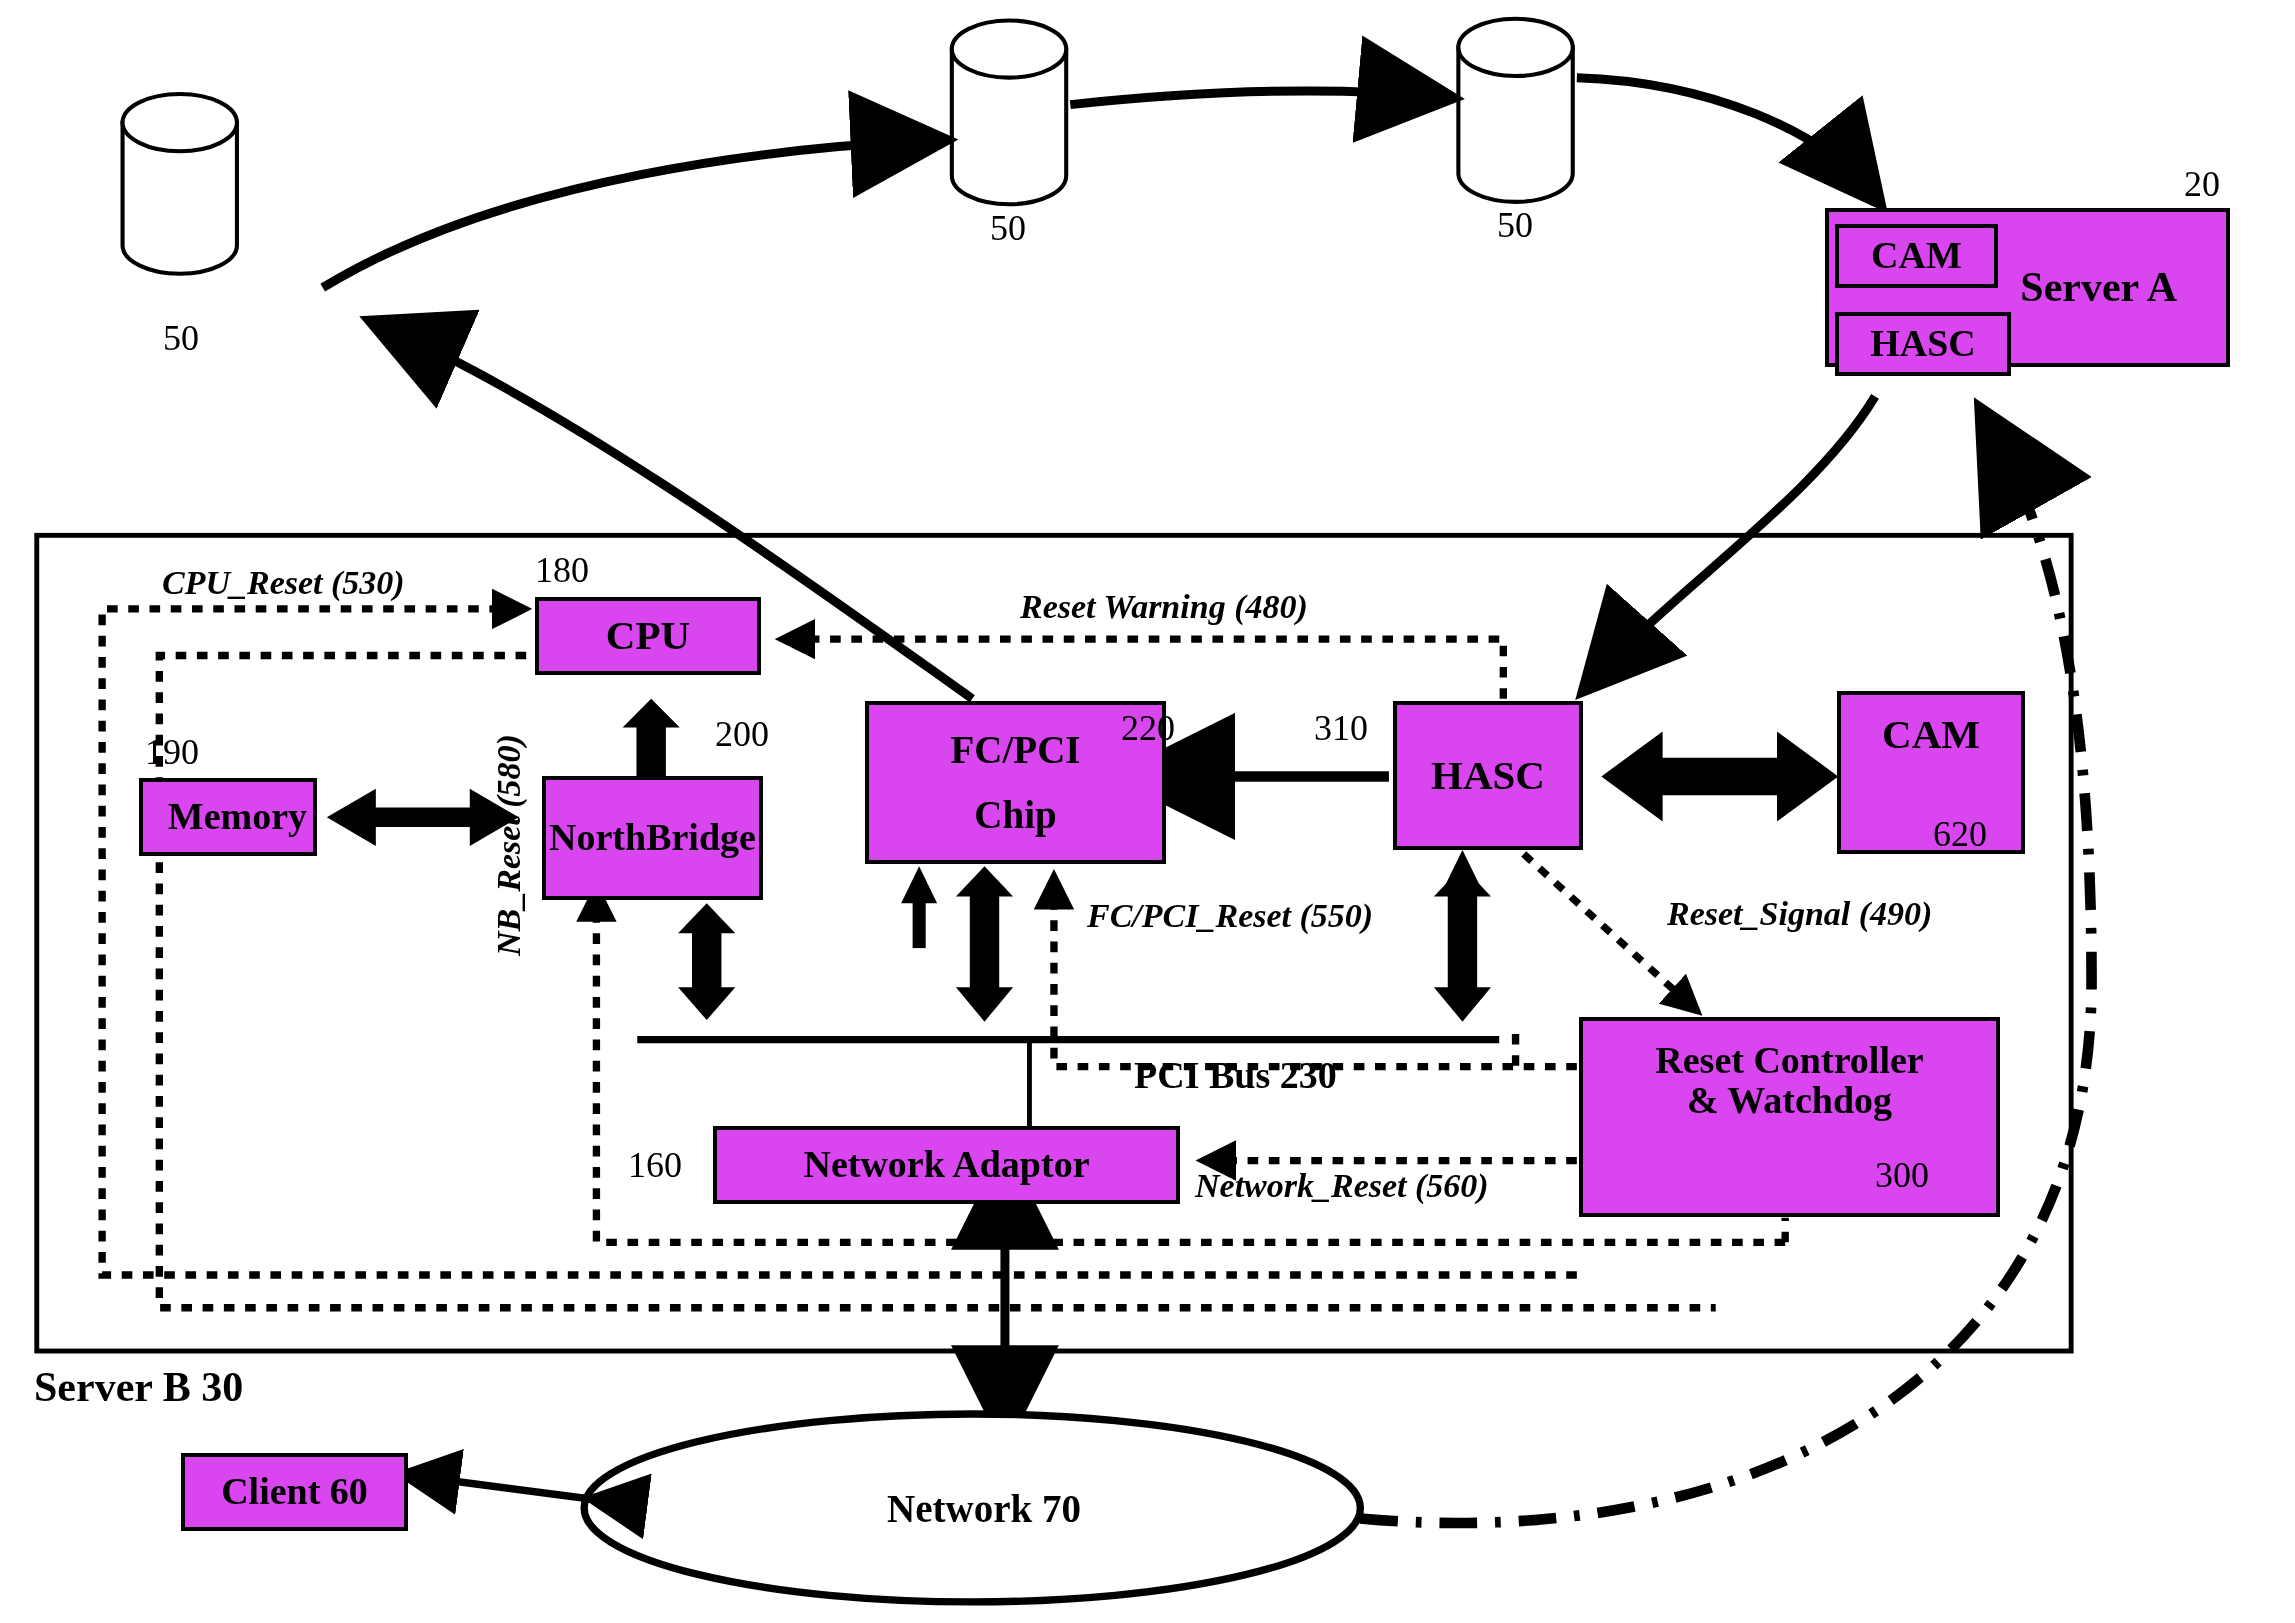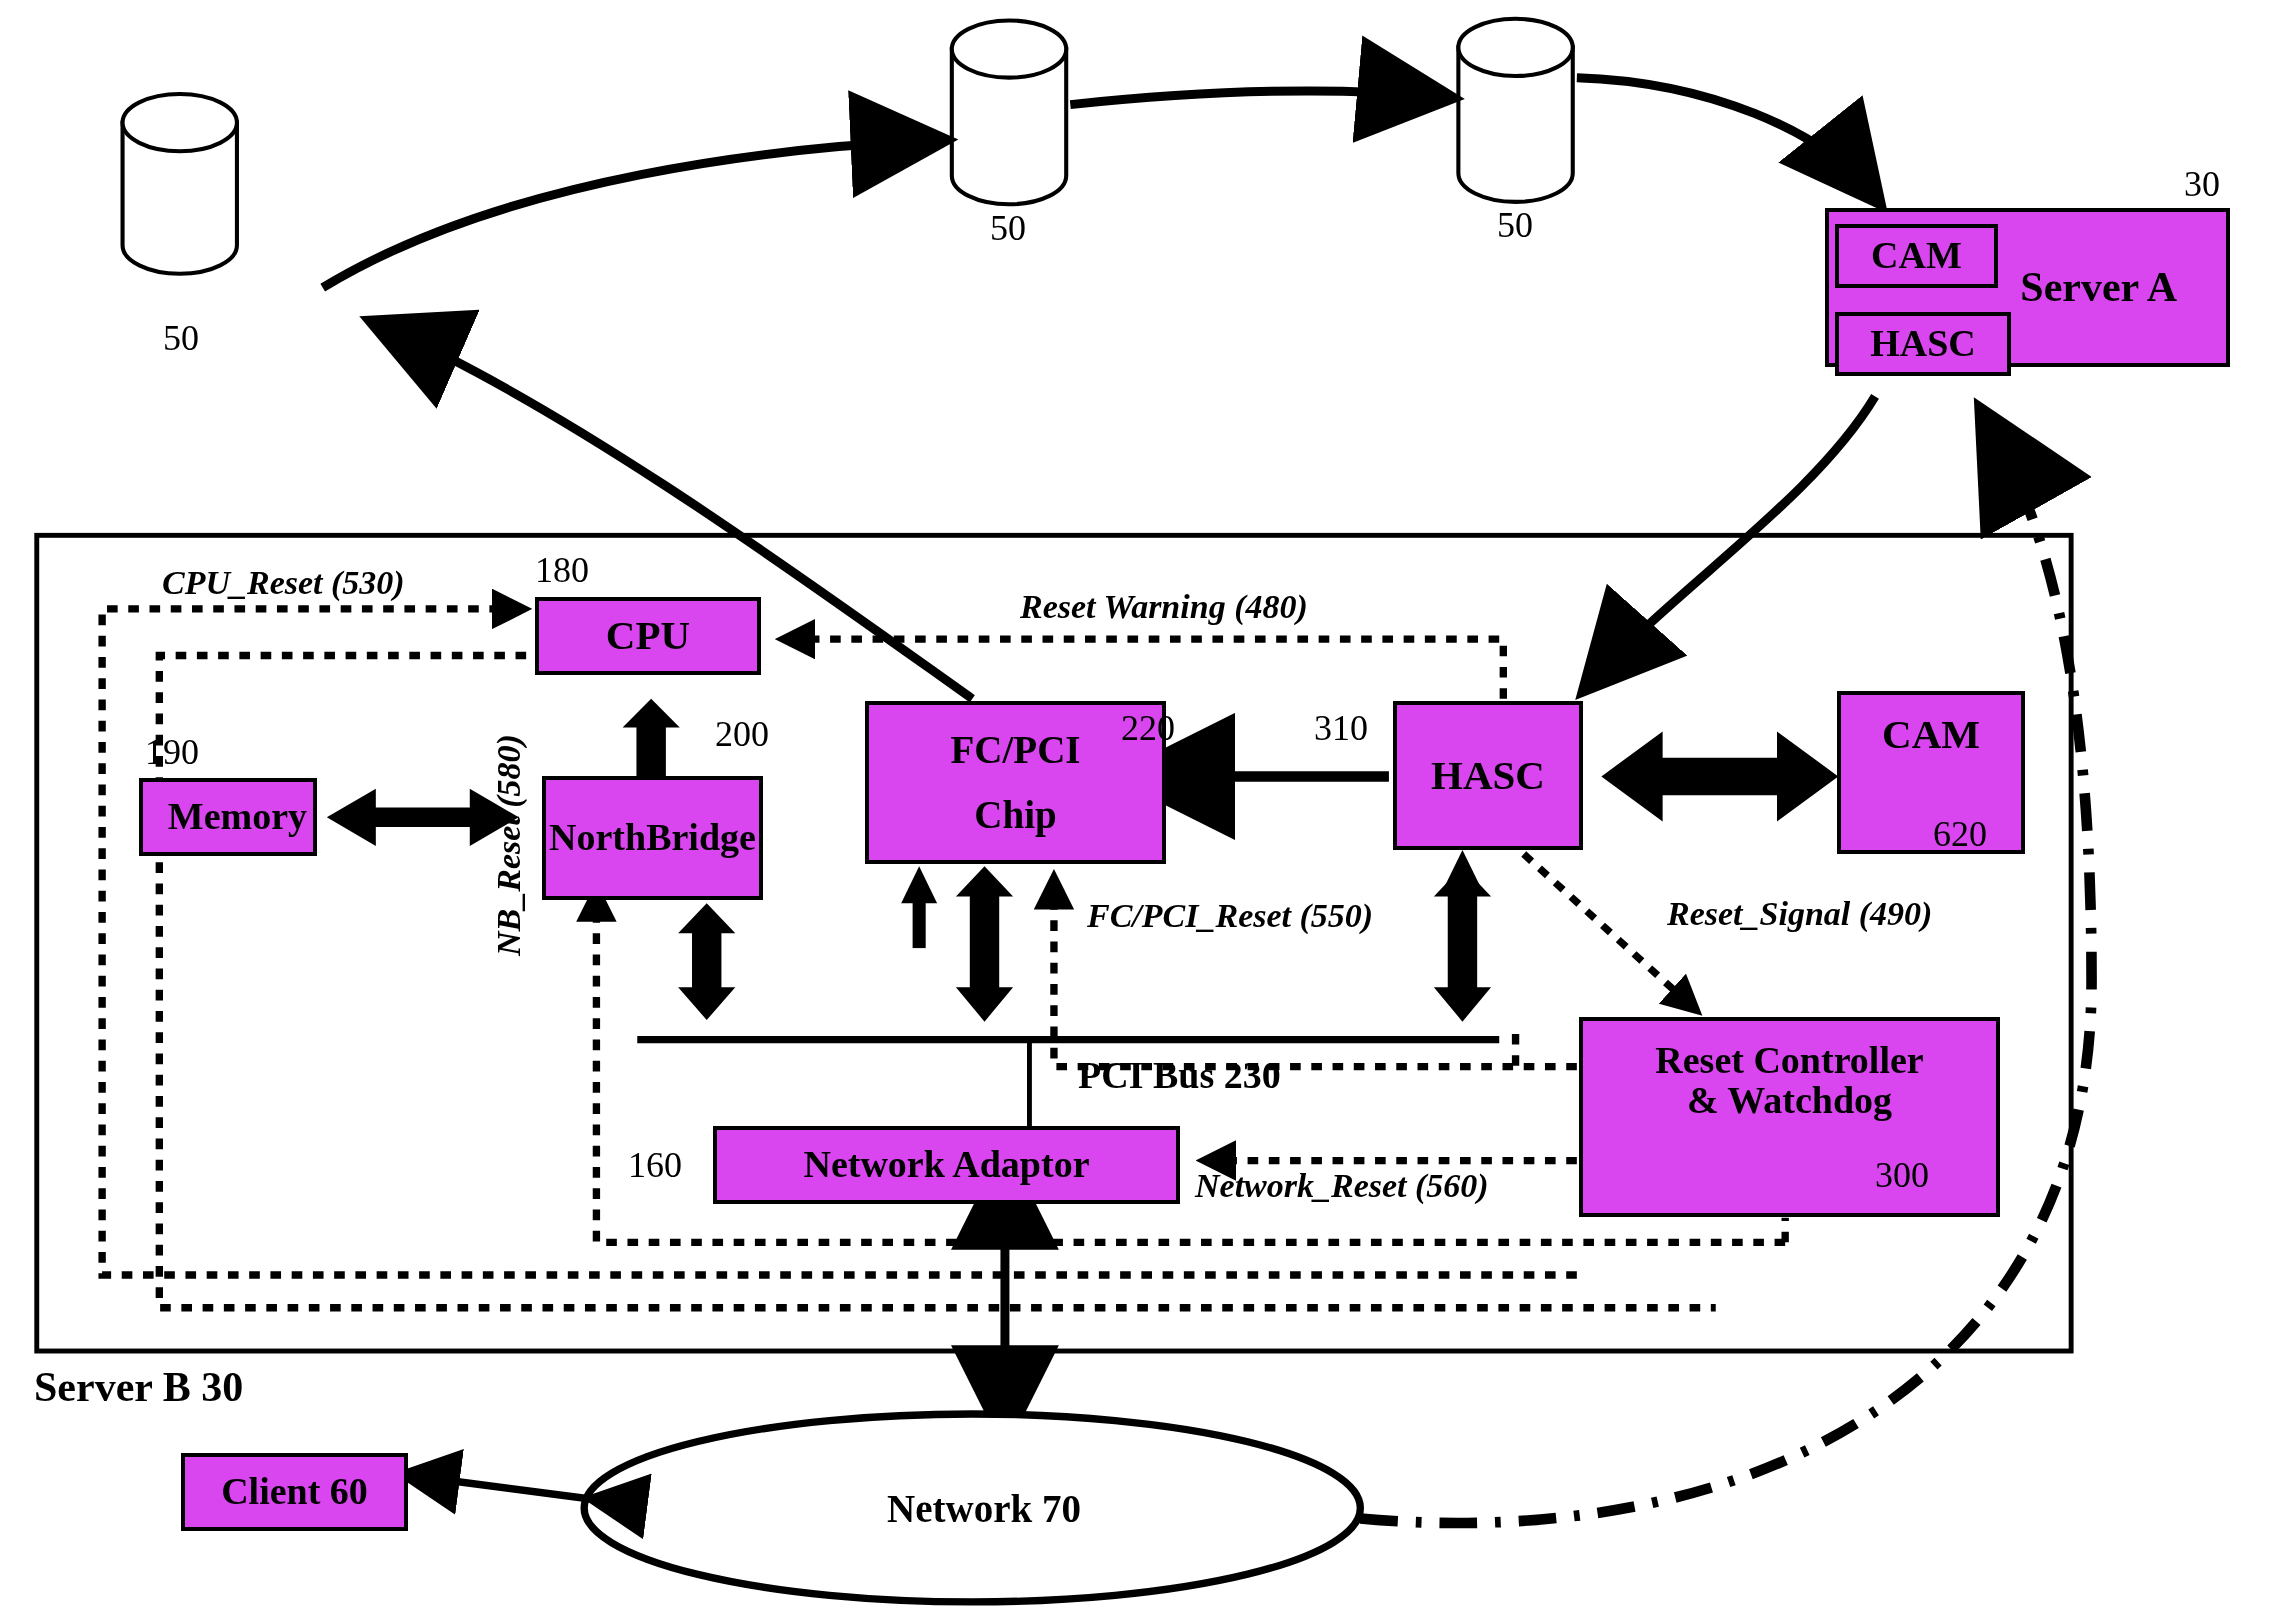--- a/index.html
+++ b/index.html
@@ -128,21 +128,21 @@
   <div class="node" style="left:1825px;top:208px;width:405px;height:159px;font-size:42px;
        justify-content:flex-end;padding-right:49px;">
     <span>Server A</span>
   </div>
   <div class="node" style="left:1835px;top:224px;width:163px;height:64px;font-size:38px;">
     <span>CAM</span>
   </div>
   <div class="node" style="left:1835px;top:312px;width:176px;height:64px;font-size:38px;">
     <span>HASC</span>
   </div>
-  <div class="ref" style="left:2184px;top:163px;">30</div>
+  <div class="ref" style="left:2184px;top:163px;">20</div>
 
   <div class="node" style="left:535px;top:597px;width:226px;height:78px;font-size:41px;">
     <span>CPU</span>
   </div>
   <div class="ref" style="left:535px;top:549px;">180</div>
 
   <div class="node" style="left:139px;top:778px;width:178px;height:78px;font-size:38px;padding-left:19px;">
     <span>Memory</span>
   </div>
   <div class="ref" style="left:145px;top:731px;">190</div>
@@ -177,21 +177,21 @@
     <span>Reset Controller</span>
     <span>&amp; Watchdog</span>
   </div>
   <div class="ref" style="left:1875px;top:1154px;">300</div>
 
   <div class="node" style="left:713px;top:1126px;width:467px;height:78px;font-size:38px;">
     <span>Network Adaptor</span>
   </div>
   <div class="ref" style="left:628px;top:1144px;">160</div>
 
-  <div style="position:absolute;left:1078px;top:1053px;font-size:38px;font-weight:bold;">PCI Bus  230</div>
+  <div style="position:absolute;left:1134px;top:1053px;font-size:38px;font-weight:bold;">PCI Bus  230</div>
 
   <div style="position:absolute;left:34px;top:1363px;font-size:42px;font-weight:bold;">Server B 30</div>
 
   <div class="node" style="left:181px;top:1453px;width:227px;height:78px;font-size:38px;">
     <span>Client 60</span>
   </div>
 
   <div style="position:absolute;left:887px;top:1486px;font-size:39px;font-weight:bold;">Network 70</div>
 
   <div class="sig" style="left:162px;top:564px;">CPU_Reset (530)</div>

